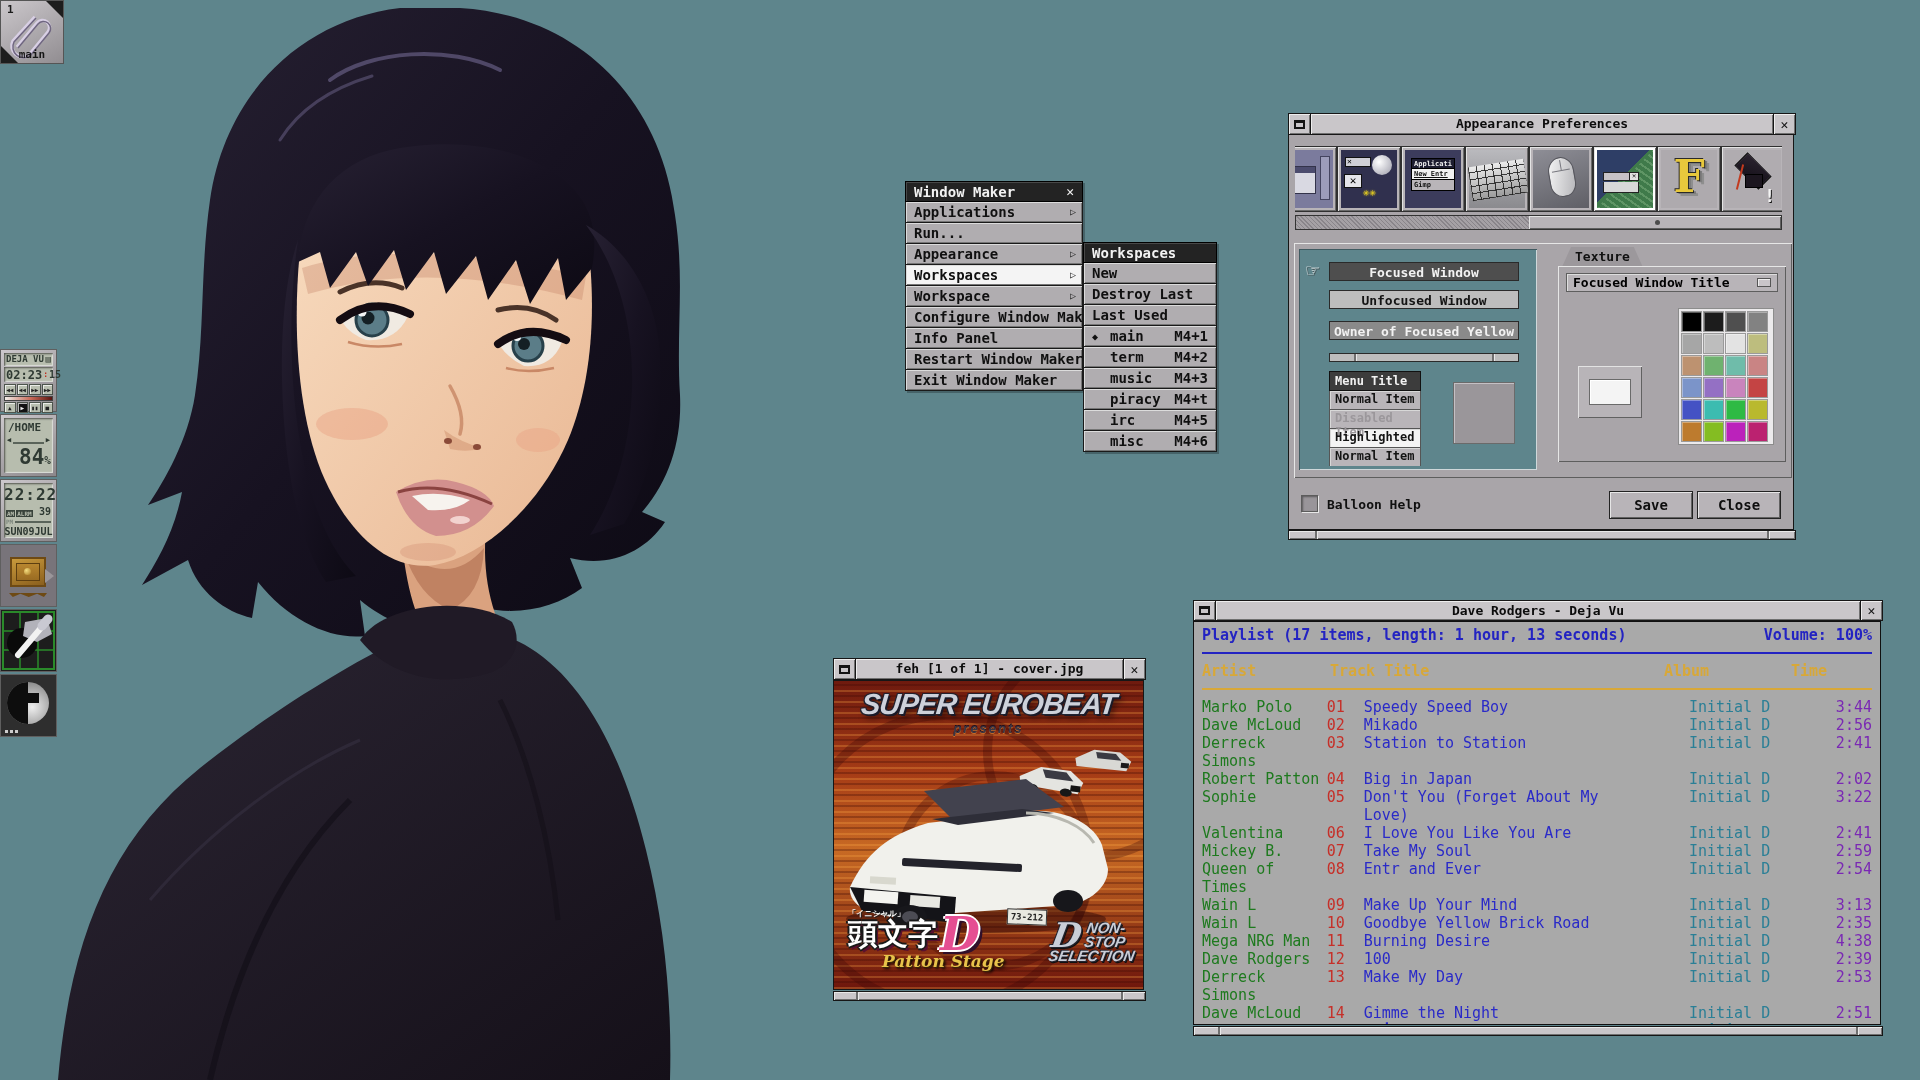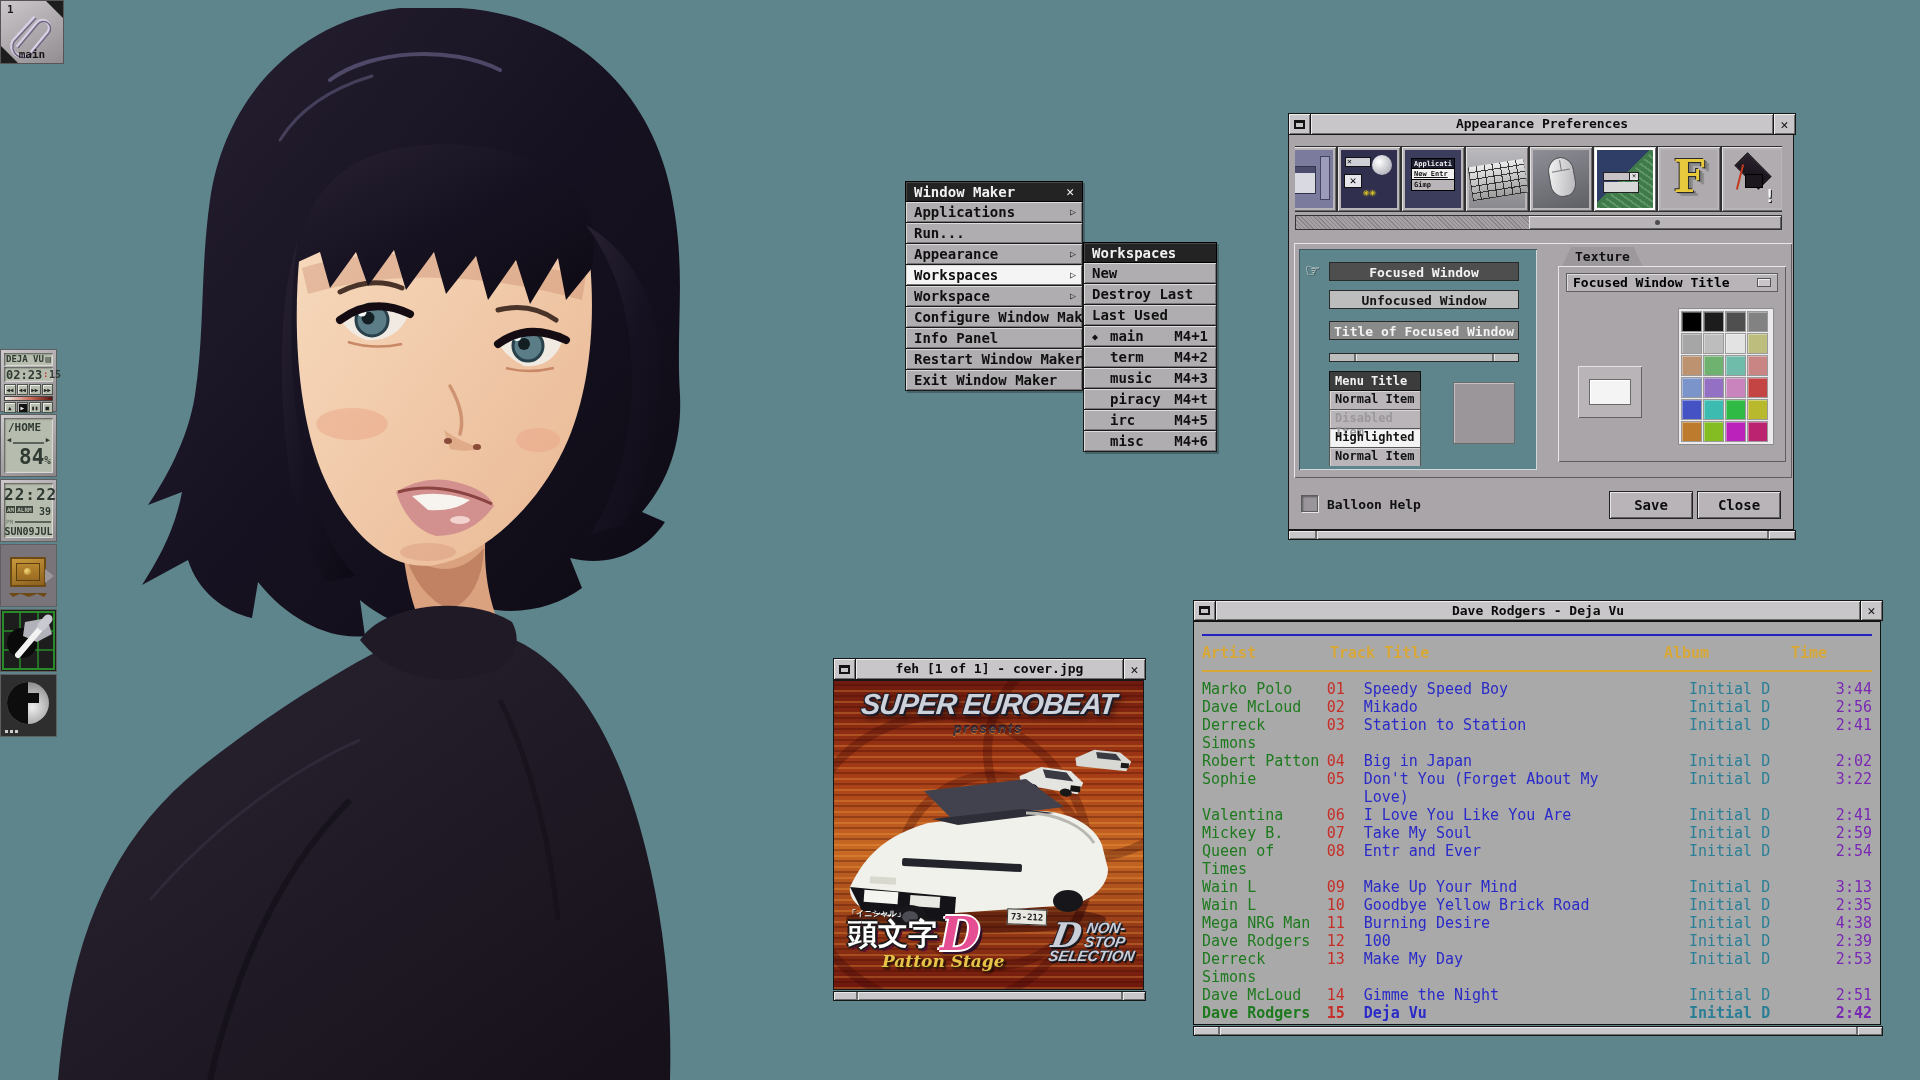--- a/index.html
+++ b/index.html
@@ -329,21 +329,21 @@
       </div>
       <div style="text-align:right;padding:1px 15px 0;">
         <span style="font-size:21px">84</span><span style="font-size:11px">%</span>
       </div>
     </div>
   </div>
 
   <div class="tile" style="top:479px">
     <div class="lcd" style="position:absolute;inset:3px;">
       <div style="font-size:16px;letter-spacing:1px;text-align:center;padding-top:2px">22:22</div>
-      <div style="display:flex;gap:1px;padding:2px 2px 0;align-items:flex-start;">
+      <div style="display:flex;gap:1px;padding:2px 2px 0;align-items:flex-end;">
         <span style="font-size:6px;background:#39433b;color:#b7bdae;padding:0 1px">AM</span>
         <span style="font-size:6px;background:#39433b;color:#b7bdae;padding:0 1px">ALRM</span>
         <span style="font-size:10px;margin-left:auto">39</span>
       </div>
       <div style="display:flex;gap:2px;padding:1px 2px 0;align-items:center;">
         <span style="font-size:6px;color:#7d877d">PM</span>
         <span style="flex:1;border-bottom:2px solid #5a645a"></span>
       </div>
       <div style="font-size:10px;text-align:center;padding-top:1px">SUN09JUL</div>
     </div>
@@ -572,21 +572,21 @@
             <div class="dot"></div>
           </div>
         </div>
 
       <div class="main-panel">
 
         <div class="preview">
           <span class="pv-hand">☞</span>
           <div class="pv-bar" style="top:13px;background:#4e4e4e;color:#f2f2f2;">Focused Window</div>
           <div class="pv-bar" style="top:41px;background:#bdbdbd;color:#141414;">Unfocused Window</div>
-          <div class="pv-bar" style="top:72px;background:#8a8a8a;color:#f2f2f2;">Title of Focused Window</div>
+          <div class="pv-bar" style="top:72px;background:#8a8a8a;color:#f2f2f2;">Owner of Focused Yellow</div>
           <div class="pv-resize" style="top:104px">
               <i style="left:24px"></i>
               <i style="right:24px"></i>
             </div>
           <div class="pv-menu">
             <div class="pv-mtitle">Menu Title</div>
             <div>
 
                 <div class="pv-mitem">
                   <span>Normal Item</span>
@@ -759,20 +759,24 @@
 
   <div class="win" style="left:1193px;top:600px;width:690px;height:437px;">
     <div class="tbar" style="height:21px">
       <span class="wbtn left">
           <span class="mini-glyph"></span>
         </span>
       <span class="ttl">Dave Rodgers - Deja Vu</span>
       <span class="wbtn right">✕</span>
     </div>
     <div id="player-content">
+      <div class="pline info-line">
+        <span>Playlist (17 items, length: 1 hour, 13 seconds)</span>
+        <span>Volume: 100%</span>
+      </div>
       <div class="hr"></div>
       <div class="cols">
         <span class="c-artist">Artist</span>
         <span class="c-no"></span>
         <span class="c-title" style="margin-left:-38px">Track Title</span>
         <span class="c-no"></span>
         <span class="c-album">Album</span>
         <span class="c-time" style="text-align:center">Time</span>
       </div>
       <div class="hr gold"></div>

